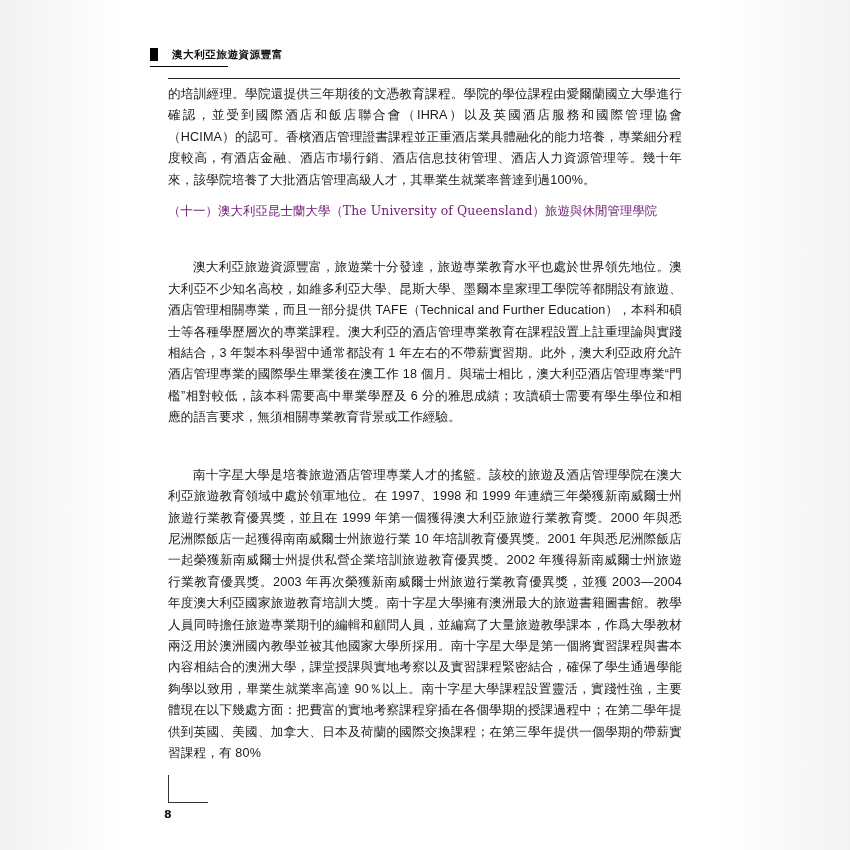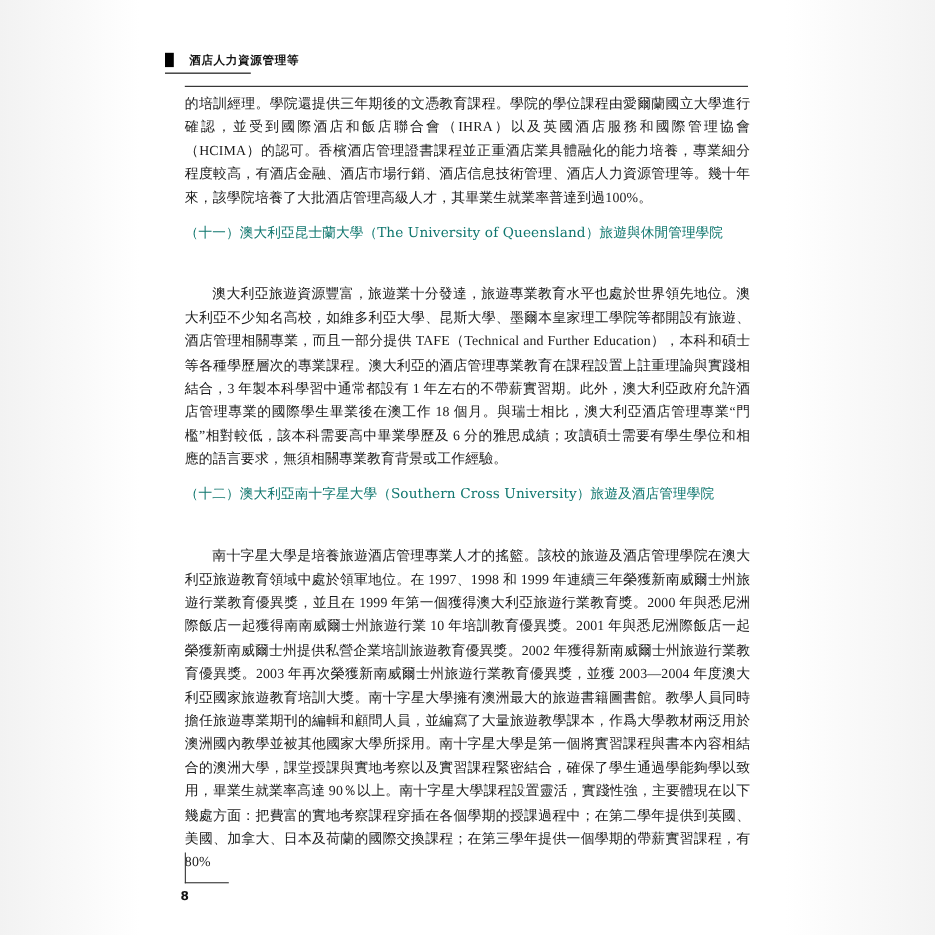--- a/index.html
+++ b/index.html
@@ -66,38 +66,38 @@
   }
   
   .body-col {
     position: absolute;
     left: 18px;
     top: 54px;
     width: 514px;
   }
   p.para {
     margin: 0 0 0 0;
-    font-family: Liberation Serif, serif;
+    font-family: Liberation Sans, sans-serif;
     font-size: 12.6px;
     line-height: 21.4px;
     color: #1a1a1a;
     text-align: justify;
     text-justify: inter-ideograph;
     letter-spacing: 0.15px;
   }
   p.indent {
     text-indent: 25px;
     margin-top: 36px;
   }
   p.heading {
     margin: 9px 0 1px 0;
     font-family: "DejaVu Serif", serif;
     font-size: 12.4px;
     line-height: 21.4px;
-    color: #0f766e;
+    color: #701a75;
     text-align: left;
     letter-spacing: 0.1px;
   }
   
   .footer-rule-v {
     position: absolute;
     left: 18px;
     top: 745px;
     width: 1px;
     height: 28px;
@@ -138,34 +138,33 @@
 <body>
 
 <div class="page">
   <div class="edge-left"></div>
   <div class="edge-right"></div>
 
   <div class="page-inner">
 
     <div class="header-rule-left"></div>
     <div class="header-rule-line"></div>
-    <div class="header-title">酒店人力資源管理等</div>
+    <div class="header-title">澳大利亞旅遊資源豐富</div>
 
     <div class="top-rule"></div>
 
     <div class="body-col">
 
       <p class="para">的培訓經理。學院還提供三年期後的文憑教育課程。學院的學位課程由愛爾蘭國立大學進行確認，並受到國際酒店和飯店聯合會（IHRA）以及英國酒店服務和國際管理協會（HCIMA）的認可。香檳酒店管理證書課程並正重酒店業具體融化的能力培養，專業細分程度較高，有酒店金融、酒店市場行銷、酒店信息技術管理、酒店人力資源管理等。幾十年來，該學院培養了大批酒店管理高級人才，其畢業生就業率普達到過100%。</p>
 
       <p class="heading">（十一）澳大利亞昆士蘭大學（The University of Queensland）旅遊與休閒管理學院</p>
 
       <p class="para indent">澳大利亞旅遊資源豐富，旅遊業十分發達，旅遊專業教育水平也處於世界領先地位。澳大利亞不少知名高校，如維多利亞大學、昆斯大學、墨爾本皇家理工學院等都開設有旅遊、酒店管理相關專業，而且一部分提供 TAFE（Technical and Further Education），本科和碩士等各種學歷層次的專業課程。澳大利亞的酒店管理專業教育在課程設置上註重理論與實踐相結合，3 年製本科學習中通常都設有 1 年左右的不帶薪實習期。此外，澳大利亞政府允許酒店管理專業的國際學生畢業後在澳工作 18 個月。與瑞士相比，澳大利亞酒店管理專業“門檻”相對較低，該本科需要高中畢業學歷及 6 分的雅思成績；攻讀碩士需要有學生學位和相應的語言要求，無須相關專業教育背景或工作經驗。</p>
 
 
-      <p class="heading">（十二）澳大利亞南十字星大學（Southern Cross University）旅遊及酒店管理學院</p>
 
       <p class="para indent">南十字星大學是培養旅遊酒店管理專業人才的搖籃。該校的旅遊及酒店管理學院在澳大利亞旅遊教育領域中處於領軍地位。在 1997、1998 和 1999 年連續三年榮獲新南威爾士州旅遊行業教育優異獎，並且在 1999 年第一個獲得澳大利亞旅遊行業教育獎。2000 年與悉尼洲際飯店一起獲得南南威爾士州旅遊行業 10 年培訓教育優異獎。2001 年與悉尼洲際飯店一起榮獲新南威爾士州提供私營企業培訓旅遊教育優異獎。2002 年獲得新南威爾士州旅遊行業教育優異獎。2003 年再次榮獲新南威爾士州旅遊行業教育優異獎，並獲 2003—2004 年度澳大利亞國家旅遊教育培訓大獎。南十字星大學擁有澳洲最大的旅遊書籍圖書館。教學人員同時擔任旅遊專業期刊的編輯和顧問人員，並編寫了大量旅遊教學課本，作爲大學教材兩泛用於澳洲國內教學並被其他國家大學所採用。南十字星大學是第一個將實習課程與書本內容相結合的澳洲大學，課堂授課與實地考察以及實習課程緊密結合，確保了學生通過學能夠學以致用，畢業生就業率高達 90％以上。南十字星大學課程設置靈活，實踐性強，主要體現在以下幾處方面：把費富的實地考察課程穿插在各個學期的授課過程中；在第二學年提供到英國、美國、加拿大、日本及荷蘭的國際交換課程；在第三學年提供一個學期的帶薪實習課程，有 80%</p>
 
     </div>
 
     <div class="footer-rule-v"></div>
     <div class="footer-rule-h"></div>
     <div class="page-number">8</div>
   </div>
 </div>

